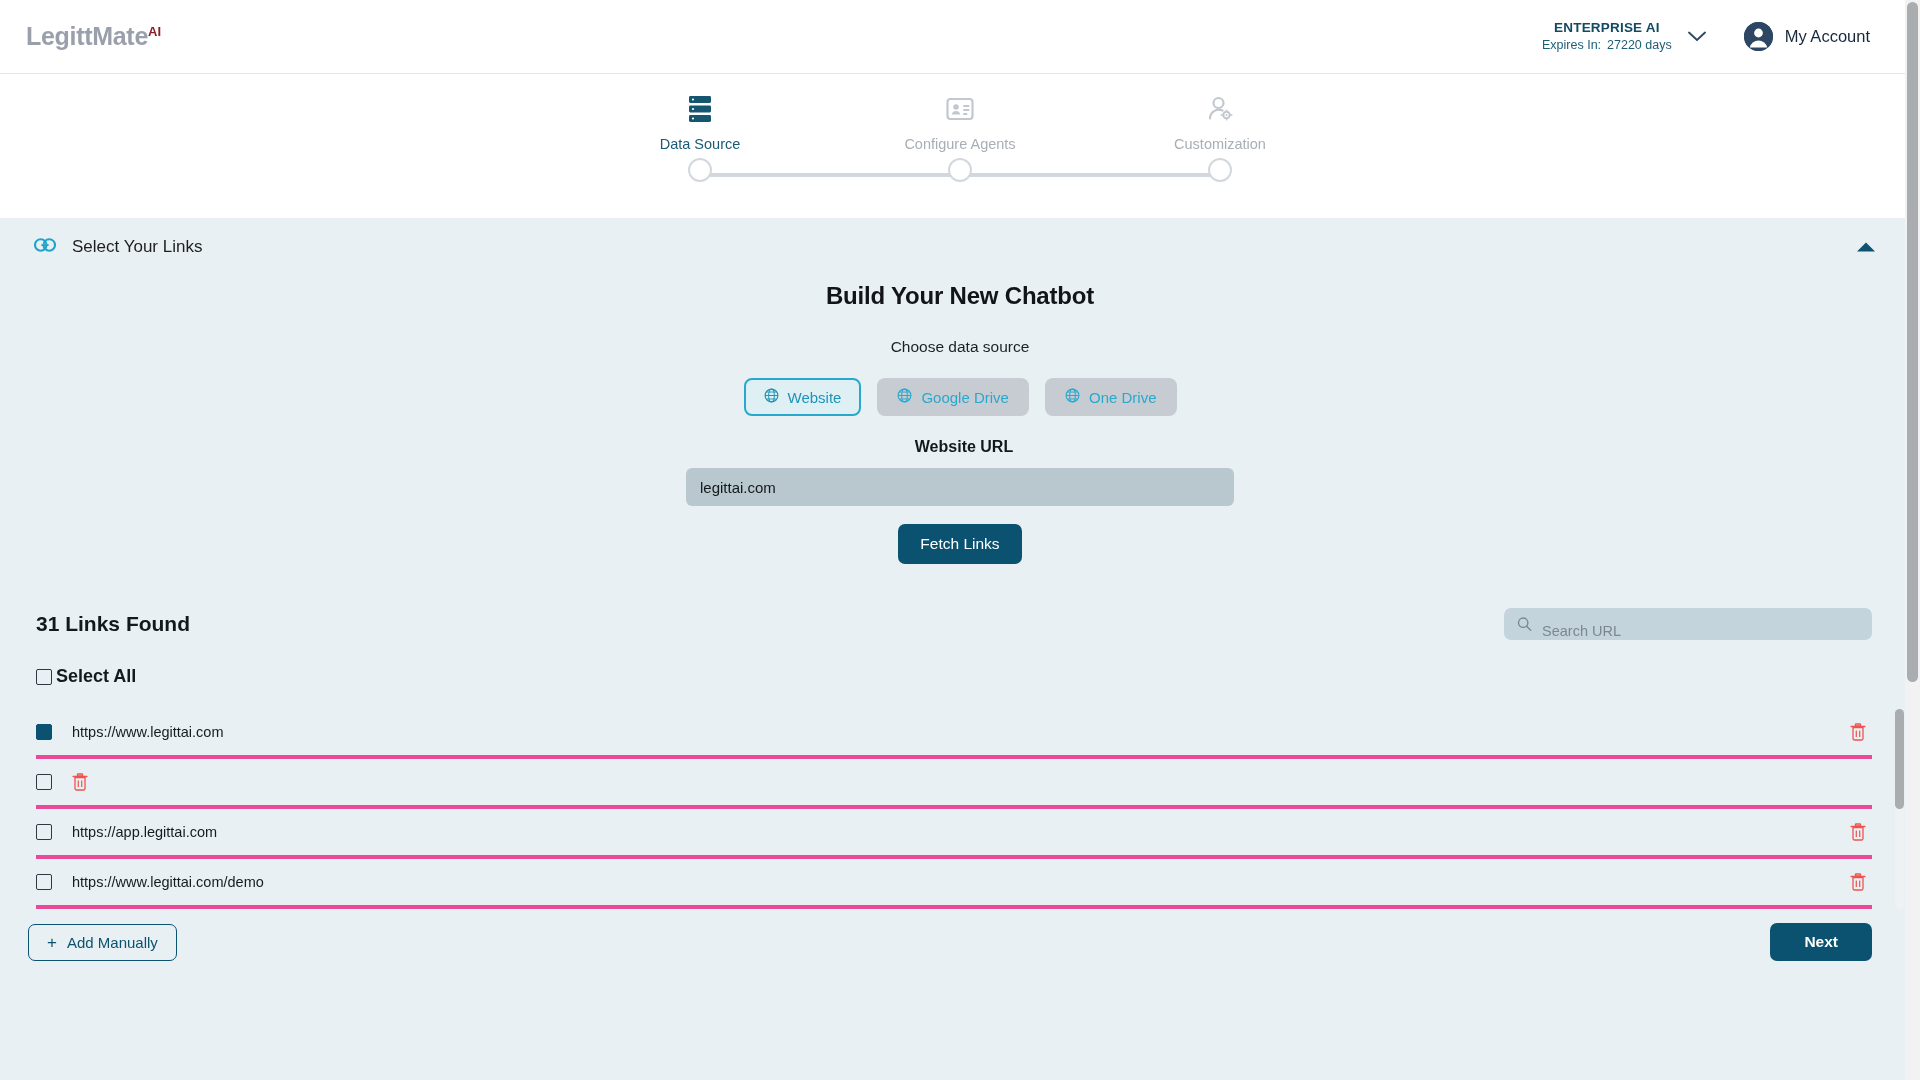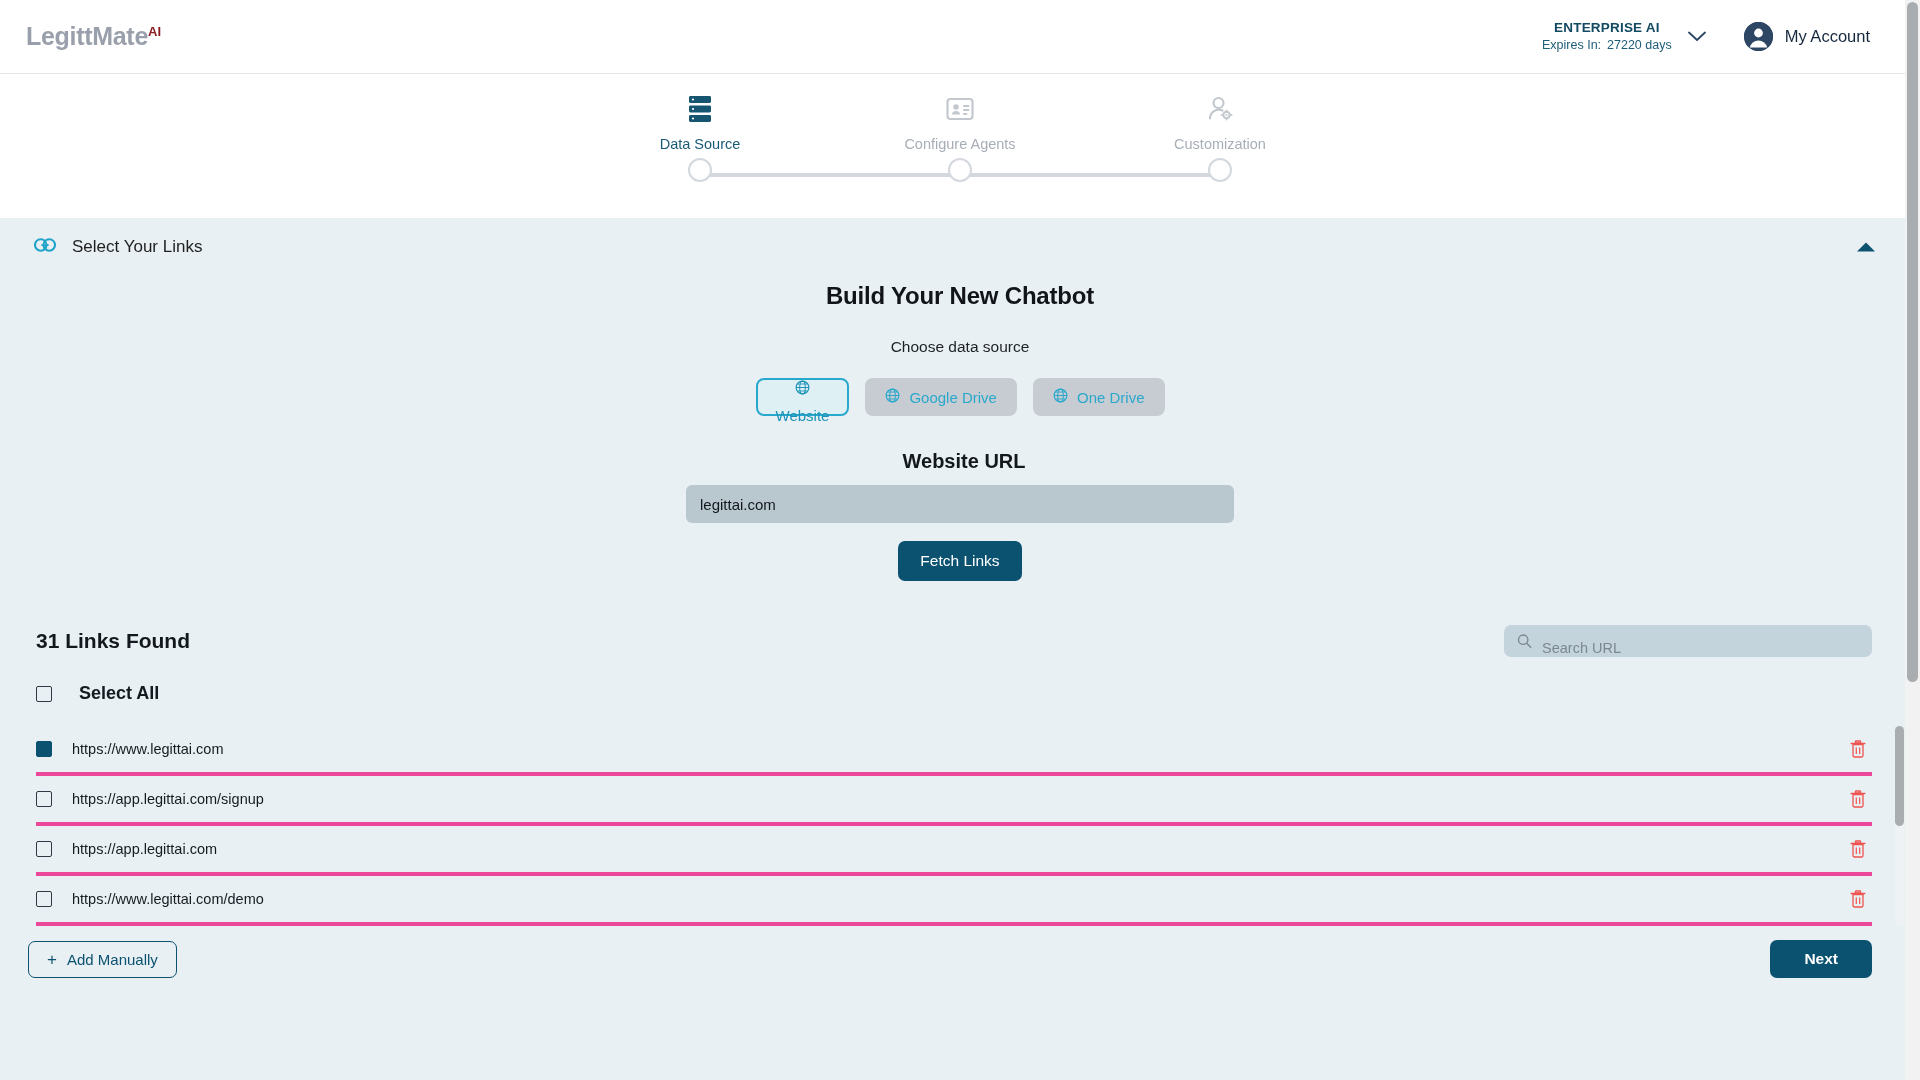--- a/index.html
+++ b/index.html
@@ -223,26 +223,25 @@
     border: 2px solid transparent;
     color: #2aa8cc;
     font-size: 15px;
     cursor: pointer;
     font-family: "Liberation Sans", sans-serif;
   }
   .source-btn.selected {
     background: #dff0f5;
     border-color: #29a8cd;
     color: #1d93b8;
-    flex-direction: column;
   }
 
   .url-label {
-    margin-top: 34px;
-    font-size: 20px;
+    margin-top: 22px;
+    font-size: 16px;
     color: #12181d;
     font-weight: bold;
     padding-left: 8px;
   }
   .url-input {
     display: block;
     width: 548px;
     height: 38px;
     margin: 12px auto 0;
     background: #b9c8ce;
@@ -304,21 +303,21 @@
     transform: translateY(-50%);
     pointer-events: none;
     display: flex;
   }
 
   .select-all-row {
     margin-top: 26px;
     padding-left: 36px;
     display: flex;
     align-items: center;
-    gap: 27px;
+    gap: 4px;
     cursor: pointer;
   }
   .select-all-label {
     font-size: 18px;
     font-weight: bold;
     color: #131a20;
   }
 
   .cbox {
     width: 16px; height: 16px;
@@ -635,21 +634,20 @@
           <line x1="1.2" y1="3.6" x2="14.8" y2="3.6" stroke="#ef5350" stroke-width="1.5" stroke-linecap="round"></line>
           <path d="M3 4.6 h10 v11 a1.4 1.4 0 0 1 -1.4 1.4 h-7.2 a1.4 1.4 0 0 1 -1.4 -1.4 z" fill="none" stroke="#ef5350" stroke-width="1.3"></path>
           <line x1="6.3" y1="7.5" x2="6.3" y2="14" stroke="#ef5350" stroke-width="1.2"></line>
           <line x1="9.7" y1="7.5" x2="9.7" y2="14" stroke="#ef5350" stroke-width="1.2"></line>
         </svg>
       </button>
     </div>
 
     <div class="link-row">
       <span class="cbox"></span>
-      <span class="link-url">https://app.legittai.com/signup</span>
       <button class="trash-btn">
         <svg width="16" height="18" viewBox="0 0 16 18">
           <rect x="5.4" y="1" width="5.2" height="2" rx="0.8" fill="none" stroke="#ef5350" stroke-width="1.3"></rect>
           <line x1="1.2" y1="3.6" x2="14.8" y2="3.6" stroke="#ef5350" stroke-width="1.5" stroke-linecap="round"></line>
           <path d="M3 4.6 h10 v11 a1.4 1.4 0 0 1 -1.4 1.4 h-7.2 a1.4 1.4 0 0 1 -1.4 -1.4 z" fill="none" stroke="#ef5350" stroke-width="1.3"></path>
           <line x1="6.3" y1="7.5" x2="6.3" y2="14" stroke="#ef5350" stroke-width="1.2"></line>
           <line x1="9.7" y1="7.5" x2="9.7" y2="14" stroke="#ef5350" stroke-width="1.2"></line>
         </svg>
       </button>
     </div>

